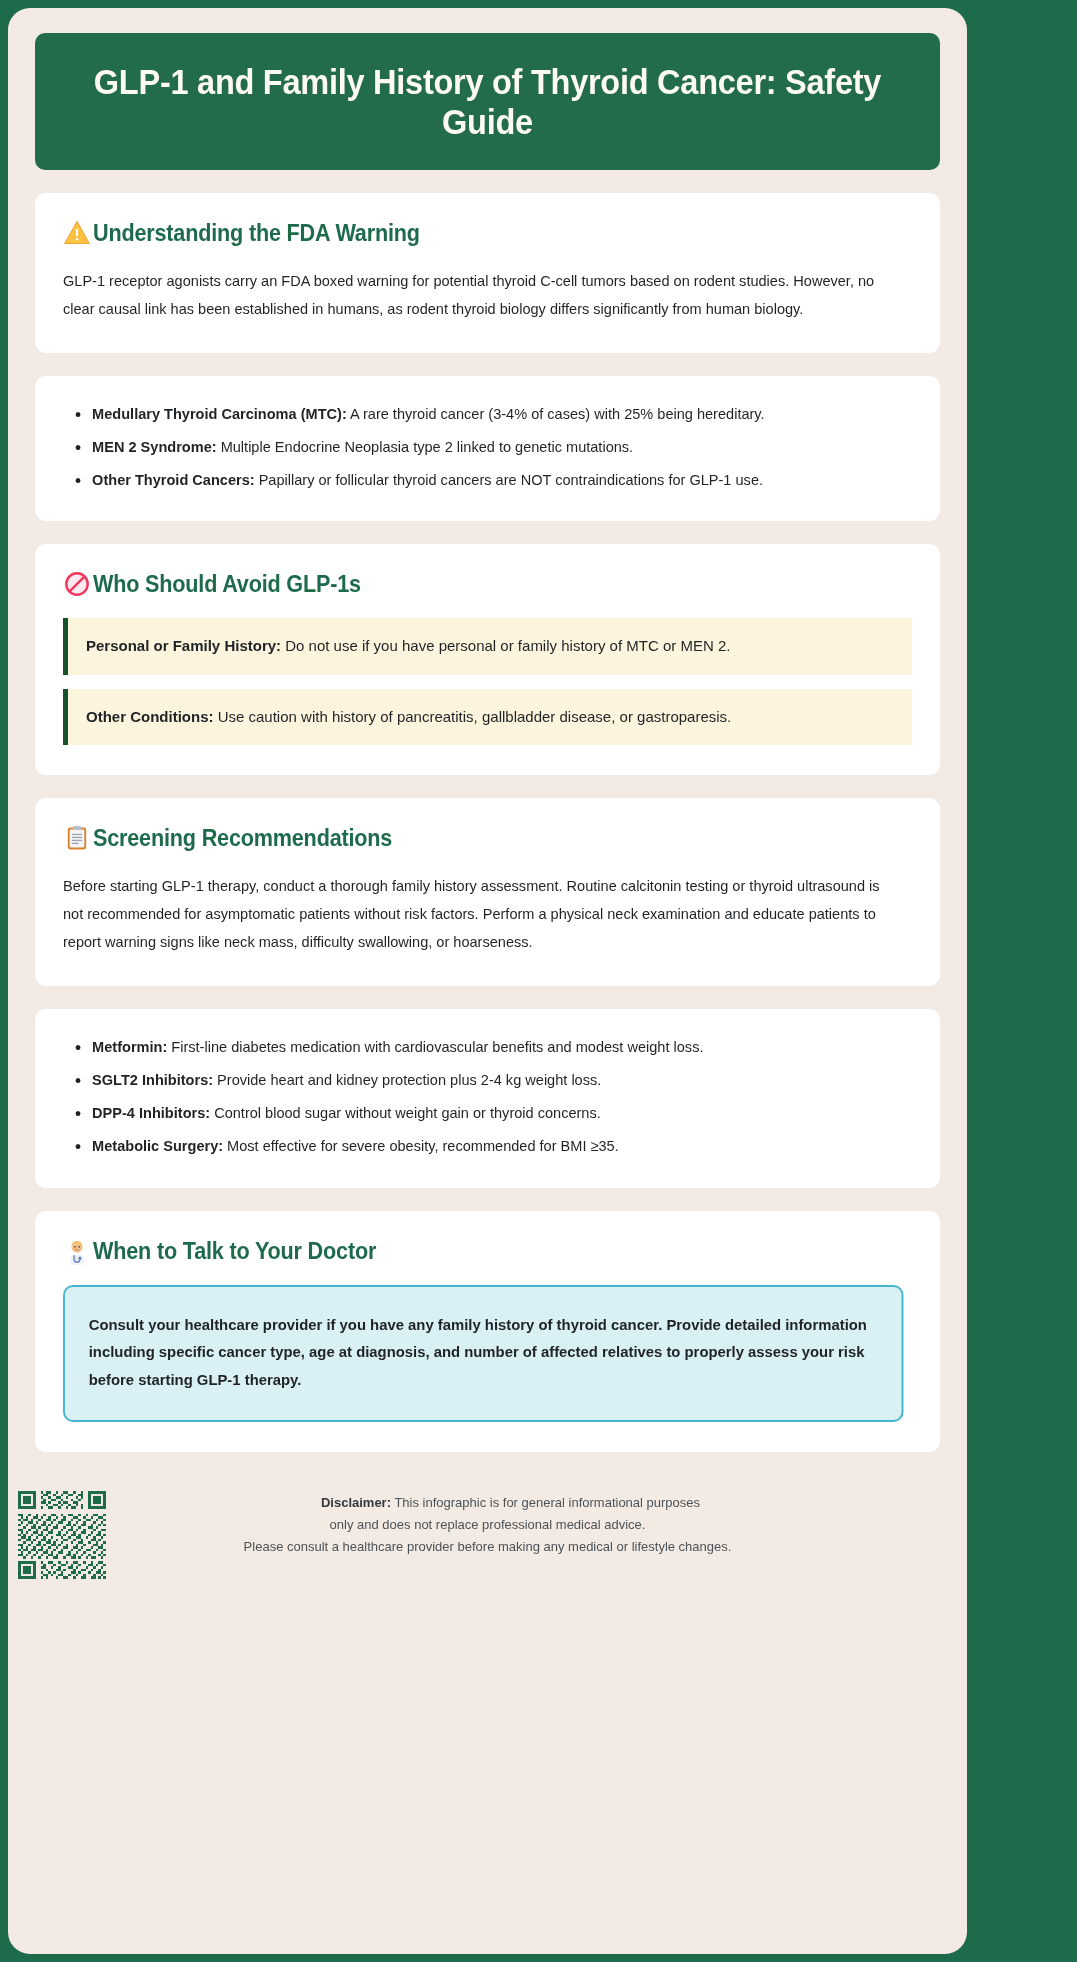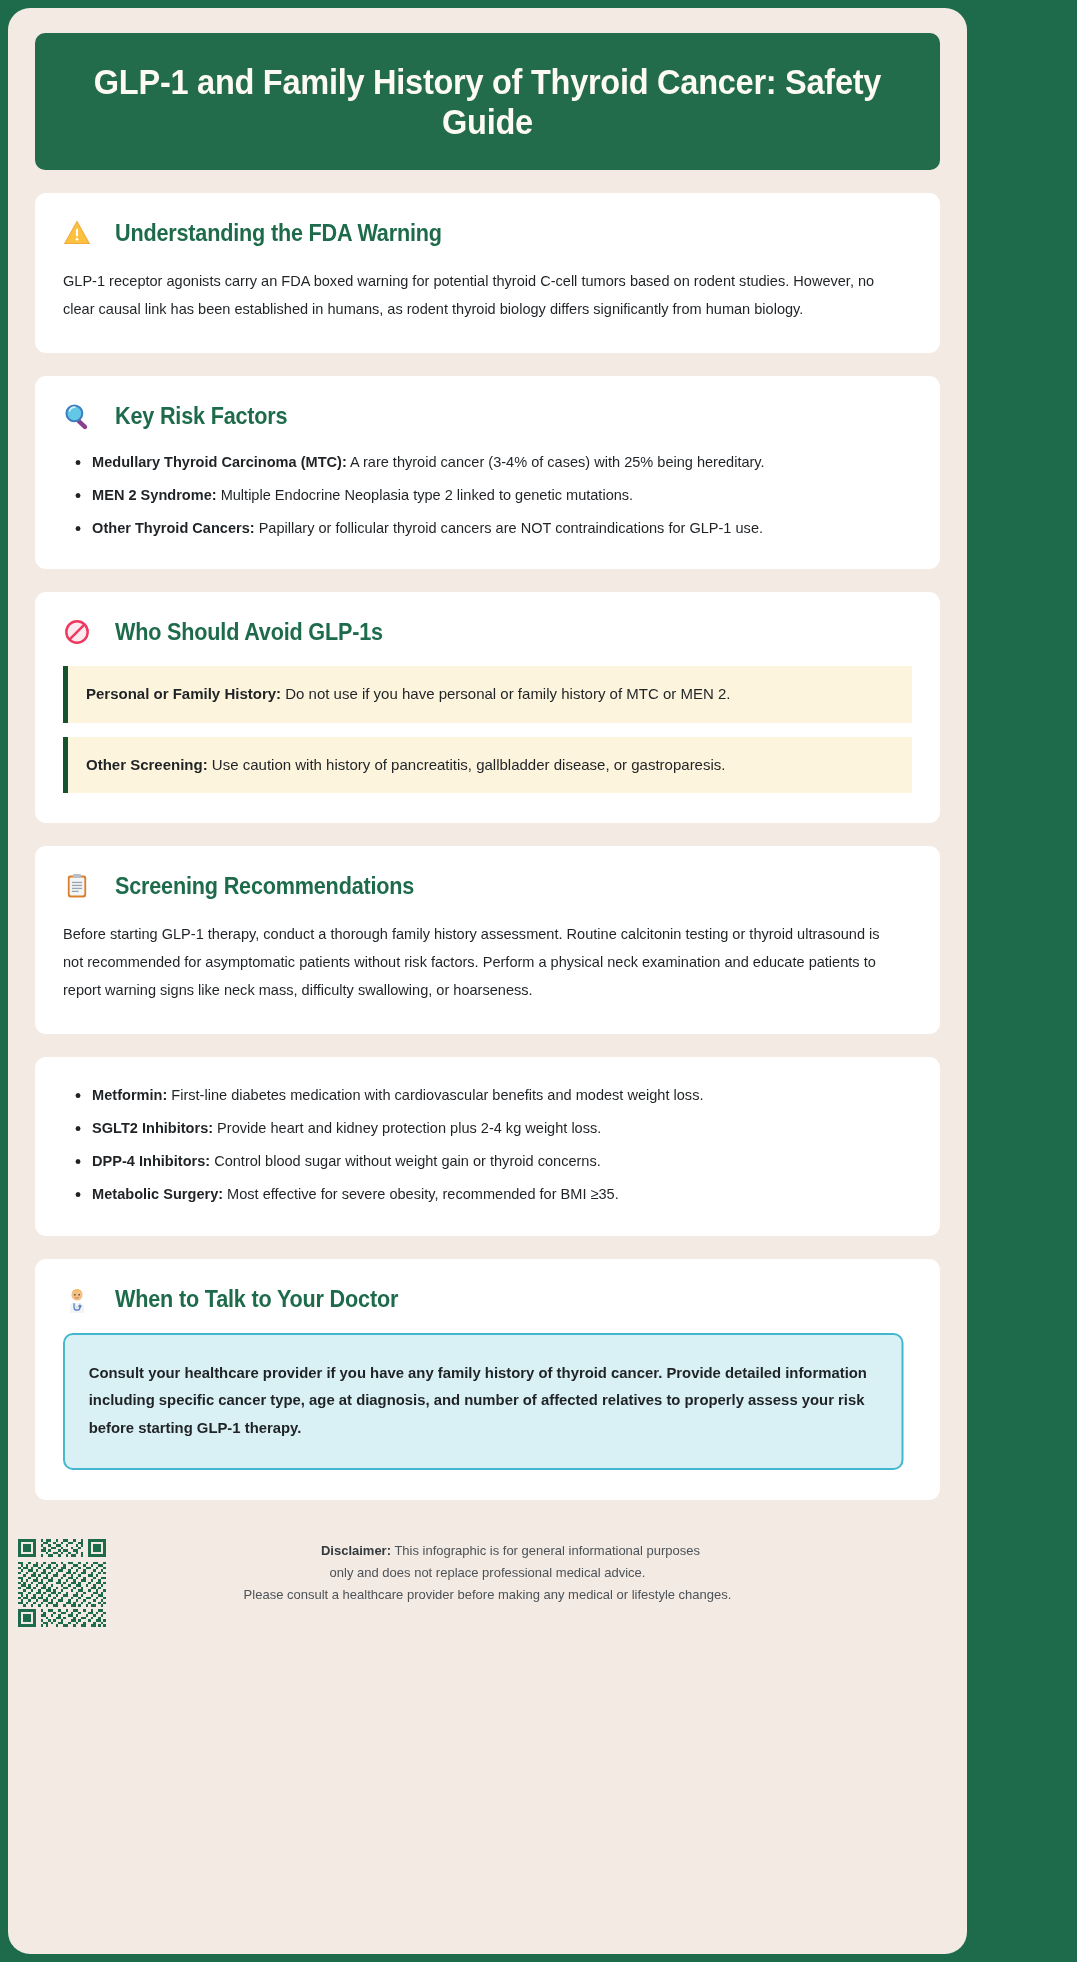--- a/index.html
+++ b/index.html
@@ -54,21 +54,21 @@
   .card {
     background: #ffffff;
     border-radius: 11px;
     padding: 26px 28px 30px 28px;
     margin-bottom: 23px;
   }
 
   .card-head {
     display: flex;
     align-items: center;
-    gap: 24px;
+    gap: 2px;
     margin-bottom: 20px;
   }
 
   .card-head h2 {
     color: #1e6b4c;
     font-size: 24px;
     font-weight: 700;
     transform: scaleX(0.9);
     transform-origin: left center;
     letter-spacing: -0.2px;
@@ -185,46 +185,38 @@
           <path d="M16 3 L30 28 L2 28 Z" fill="none" stroke="#f0a93c" stroke-width="1.2"></path>
           <rect x="14.8" y="11" width="2.4" height="9" rx="1.2" fill="#ffffff"></rect>
           <circle cx="16" cy="23.2" r="1.5" fill="#ffffff"></circle>
         </svg>
         <h2>Understanding the FDA Warning</h2>
       </div>
       <p class="body-text">GLP-1 receptor agonists carry an FDA boxed warning for potential thyroid C-cell tumors based on rodent studies. However, no clear causal link has been established in humans, as rodent thyroid biology differs significantly from human biology.</p>
     </div>
 
     <div class="card">
-      <div class="card-head">
-        <svg class="sec-icon" viewBox="0 0 32 32">
-          <line x1="14" y1="18" x2="25" y2="28.5" stroke="#8a3f8f" stroke-width="5" stroke-linecap="round"></line>
-          <circle cx="13" cy="13" r="9" fill="#63c8e8" stroke="#3f7fbf" stroke-width="2.4"></circle>
-          <path d="M7.5 10 a6.5 6.5 0 0 1 6-4.2" stroke="#ffffff" stroke-width="2" fill="none" stroke-linecap="round" opacity="0.75"></path>
-        </svg>
-        <h2>Key Risk Factors</h2>
-      </div>
       <ul class="bullets">
         <li><span class="lbl">Medullary Thyroid Carcinoma (MTC):</span><span> A rare thyroid cancer (3-4% of cases) with 25% being hereditary.</span></li>
         <li><span class="lbl">MEN 2 Syndrome:</span><span> Multiple Endocrine Neoplasia type 2 linked to genetic mutations.</span></li>
         <li><span class="lbl">Other Thyroid Cancers:</span><span> Papillary or follicular thyroid cancers are NOT contraindications for GLP-1 use.</span></li>
       </ul>
     </div>
 
     <div class="card">
       <div class="card-head">
         <svg class="sec-icon" viewBox="0 0 32 32">
           <circle cx="16" cy="16" r="12.2" fill="#fbeaf0" stroke="#f0385f" stroke-width="2.8"></circle>
           <line x1="7.6" y1="24.4" x2="24.4" y2="7.6" stroke="#f0385f" stroke-width="2.8"></line>
         </svg>
         <h2>Who Should Avoid GLP-1s</h2>
       </div>
       <div>
         <div class="warn-box"><span class="lbl">Personal or Family History:</span><span> Do not use if you have personal or family history of MTC or MEN 2.</span></div>
-        <div class="warn-box"><span class="lbl">Other Screening:</span><span> Use caution with history of pancreatitis, gallbladder disease, or gastroparesis.</span></div>
+        <div class="warn-box"><span class="lbl">Other Conditions:</span><span> Use caution with history of pancreatitis, gallbladder disease, or gastroparesis.</span></div>
       </div>
     </div>
 
     <div class="card">
       <div class="card-head">
         <svg class="sec-icon" viewBox="0 0 32 32">
           <rect x="5.5" y="4" width="21" height="25" rx="2.6" fill="#d9822b"></rect>
           <rect x="7.6" y="6.2" width="16.8" height="20.6" rx="1.6" fill="#f4f5f7"></rect>
           <rect x="11.3" y="2.2" width="9.4" height="4.6" rx="1.6" fill="#b8bfc9"></rect>
           <g fill="#9aa3ae">

